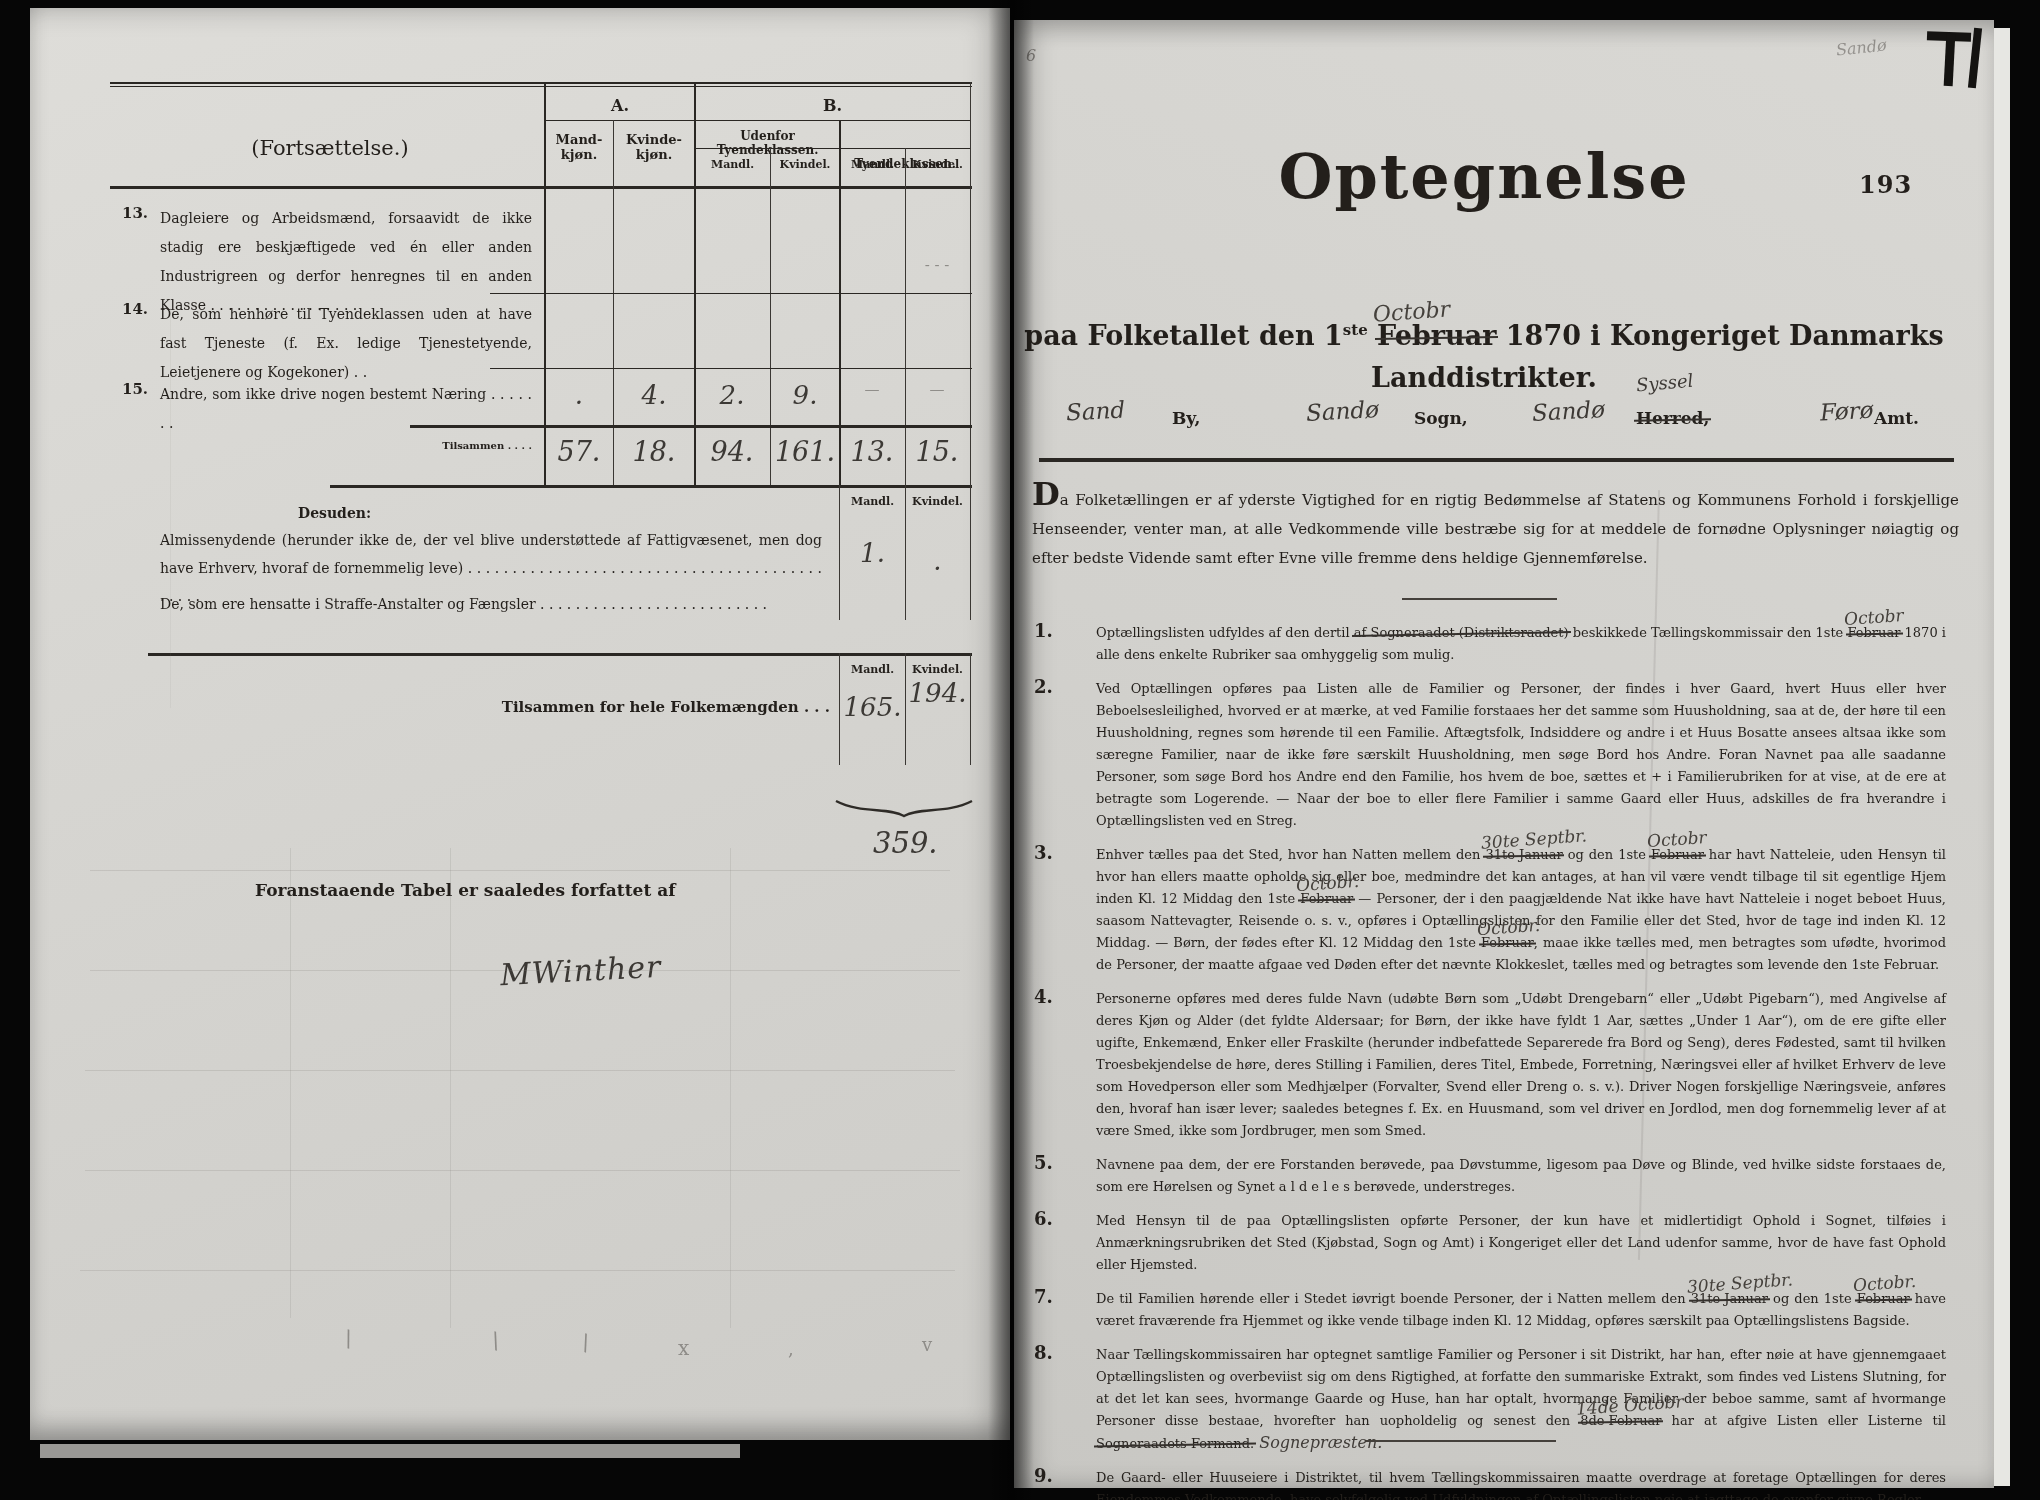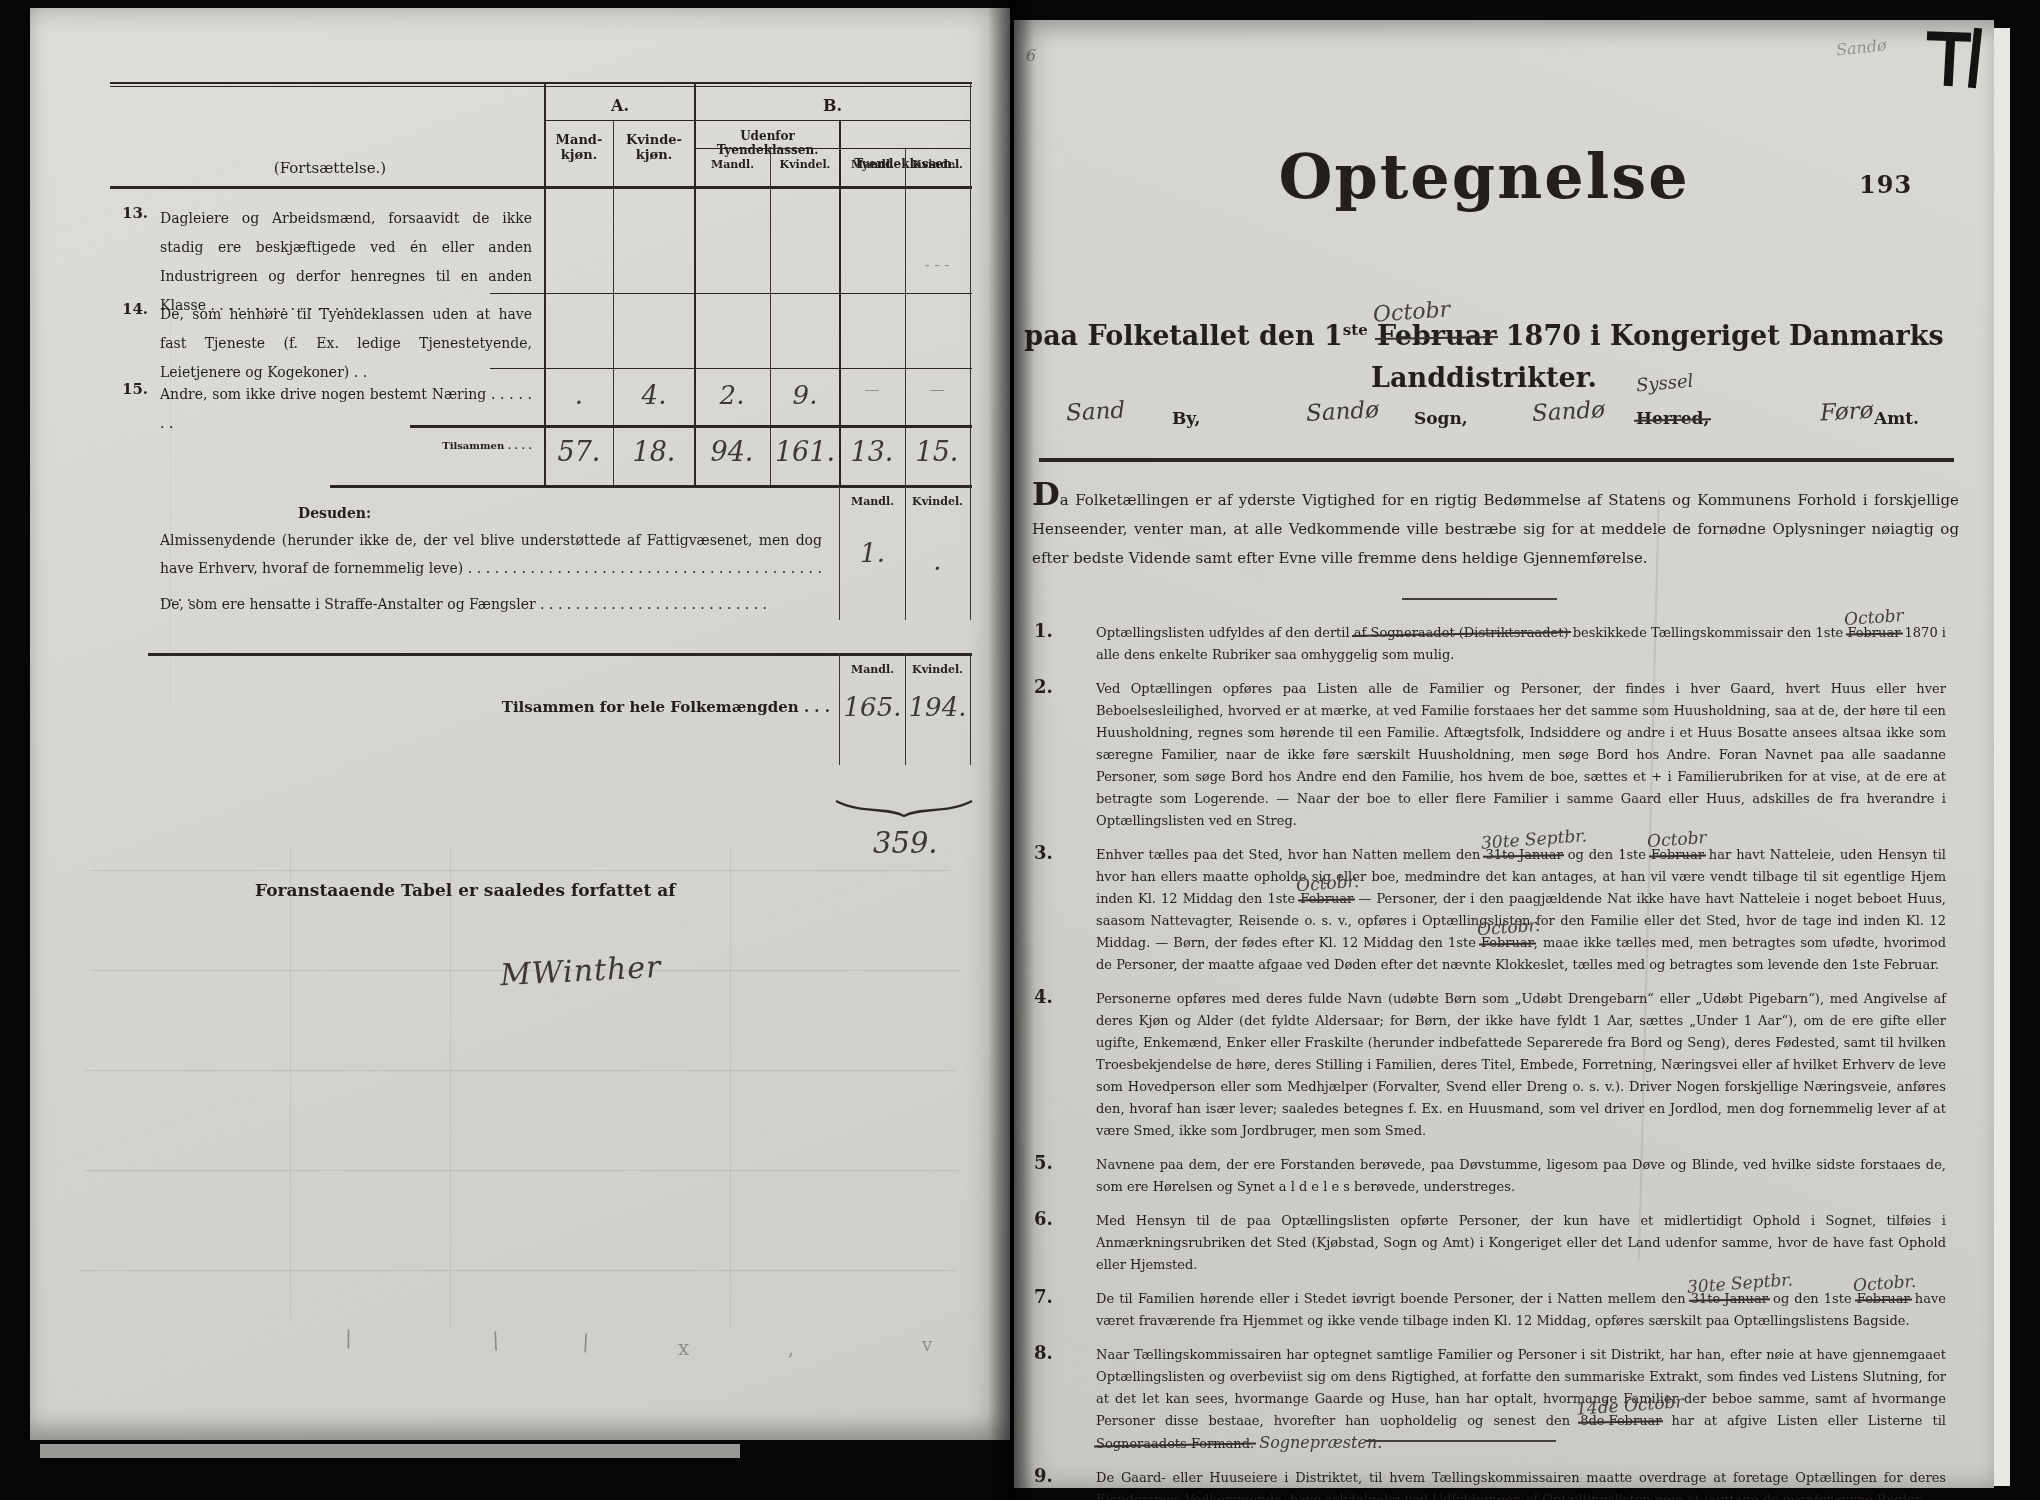--- a/index.html
+++ b/index.html
@@ -53,21 +53,21 @@
 </head>
 <body>
 
 <div id="stage">
 
   <div id="page-left" class="page">
 
     <div class="rule" style="left:80px;top:74px;width:862px;height:2px;"></div>
     <div class="rule" style="left:80px;top:78px;width:862px;height:1px;"></div>
 
-    <div class="abs printed center" style="left:85px;top:128px;width:430px;font-size:15px;margin-top:23px;">(Fortsættelse.)</div>
+    <div class="abs printed center" style="left:85px;top:128px;width:430px;font-size:21px;">(Fortsættelse.)</div>
     <div class="abs printed bold center" style="left:515px;top:88px;width:150px;font-size:16px;">A.</div>
     <div class="abs printed bold center" style="left:665px;top:88px;width:275px;font-size:16px;">B.</div>
     <div class="rule" style="left:515px;top:112px;width:150px;height:1px;"></div>
     <div class="rule" style="left:665px;top:112px;width:275px;height:1px;"></div>
 
     <div class="abs printed colhead center" style="left:515px;top:124px;width:68px;"><span>Mand-</span><br><span>kjøn.</span></div>
     <div class="abs printed colhead center" style="left:583px;top:124px;width:82px;"><span>Kvinde-</span><br><span>kjøn.</span></div>
 
     <div class="abs printed subhead center" style="left:665px;top:121px;width:145px;font-size:12px;">Udenfor Tyendeklassen.</div>
     <div class="rule" style="left:665px;top:140px;width:145px;height:1px;"></div>
@@ -133,21 +133,21 @@
 
     <div class="rule" style="left:118px;top:645px;width:824px;height:3px;"></div>
 
     <div class="vline" style="left:809px;top:645px;height:112px;"></div>
     <div class="vline" style="left:875px;top:645px;height:112px;"></div>
     <div class="vline" style="left:940px;top:645px;height:112px;"></div>
     <div class="abs printed subhead center" style="left:810px;top:655px;width:65px;">Mandl.</div>
     <div class="abs printed subhead center" style="left:875px;top:655px;width:65px;">Kvindel.</div>
     <div class="abs printed bold right" style="left:420px;top:690px;width:380px;font-size:15px;">Tilsammen for hele Folkemængden . . .</div>
     <div class="abs hw-num center" style="left:810px;top:684px;width:65px;">165.</div>
-    <div class="abs hw-num center" style="left:875px;top:684px;width:65px;">194.</div>
+    <div class="abs hw-num center" style="left:875px;top:670px;width:65px;">194.</div>
 
     <svg class="abs" style="left:803px;top:788px;" width="142" height="26" viewBox="0 0 142 26">
       <path d="M3,5 C28,18 56,11 71,20 C86,11 114,18 139,5" stroke="#2e2b27" stroke-width="2.4" fill="none"></path>
     </svg>
     <div class="abs hw-num" style="left:843px;top:818px;font-size:29px;">359.</div>
 
     <div class="abs printed bold" style="left:225px;top:872px;font-size:17px;">Foranstaaende Tabel er saaledes forfattet af</div>
     <div id="sig" class="abs" style="left:470px;top:945px;">MWinther</div>
 
     <div class="bleed-h" style="left:60px;top:862px;width:860px;"></div>

